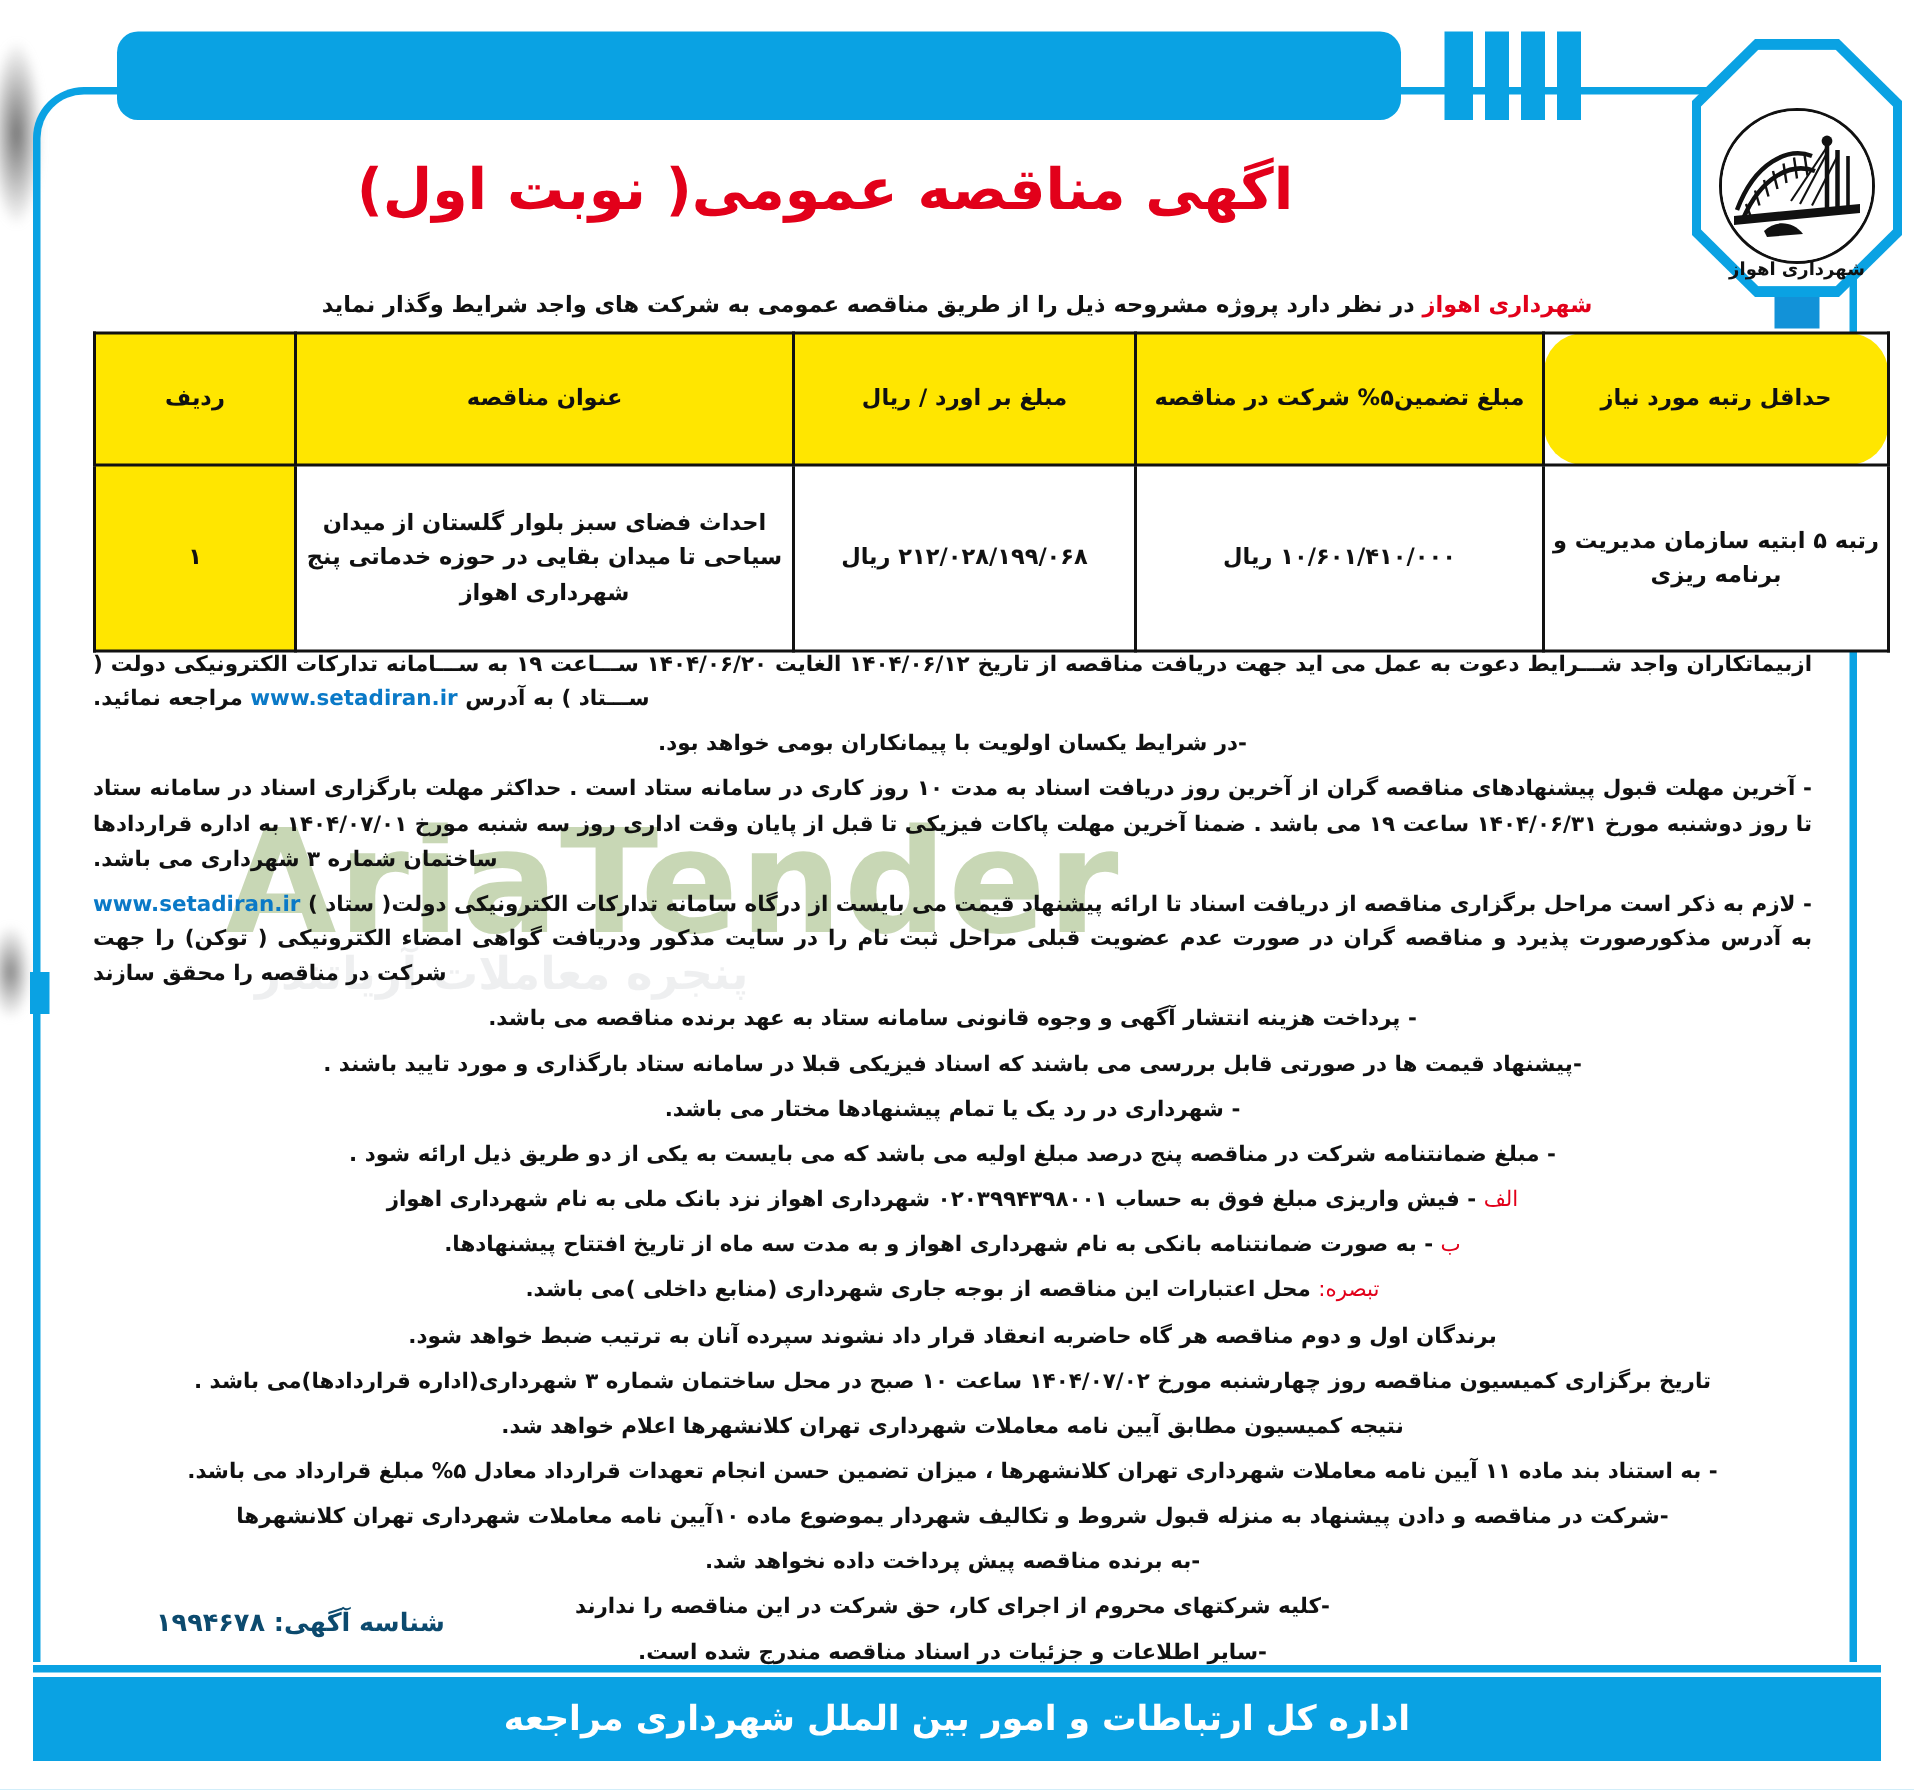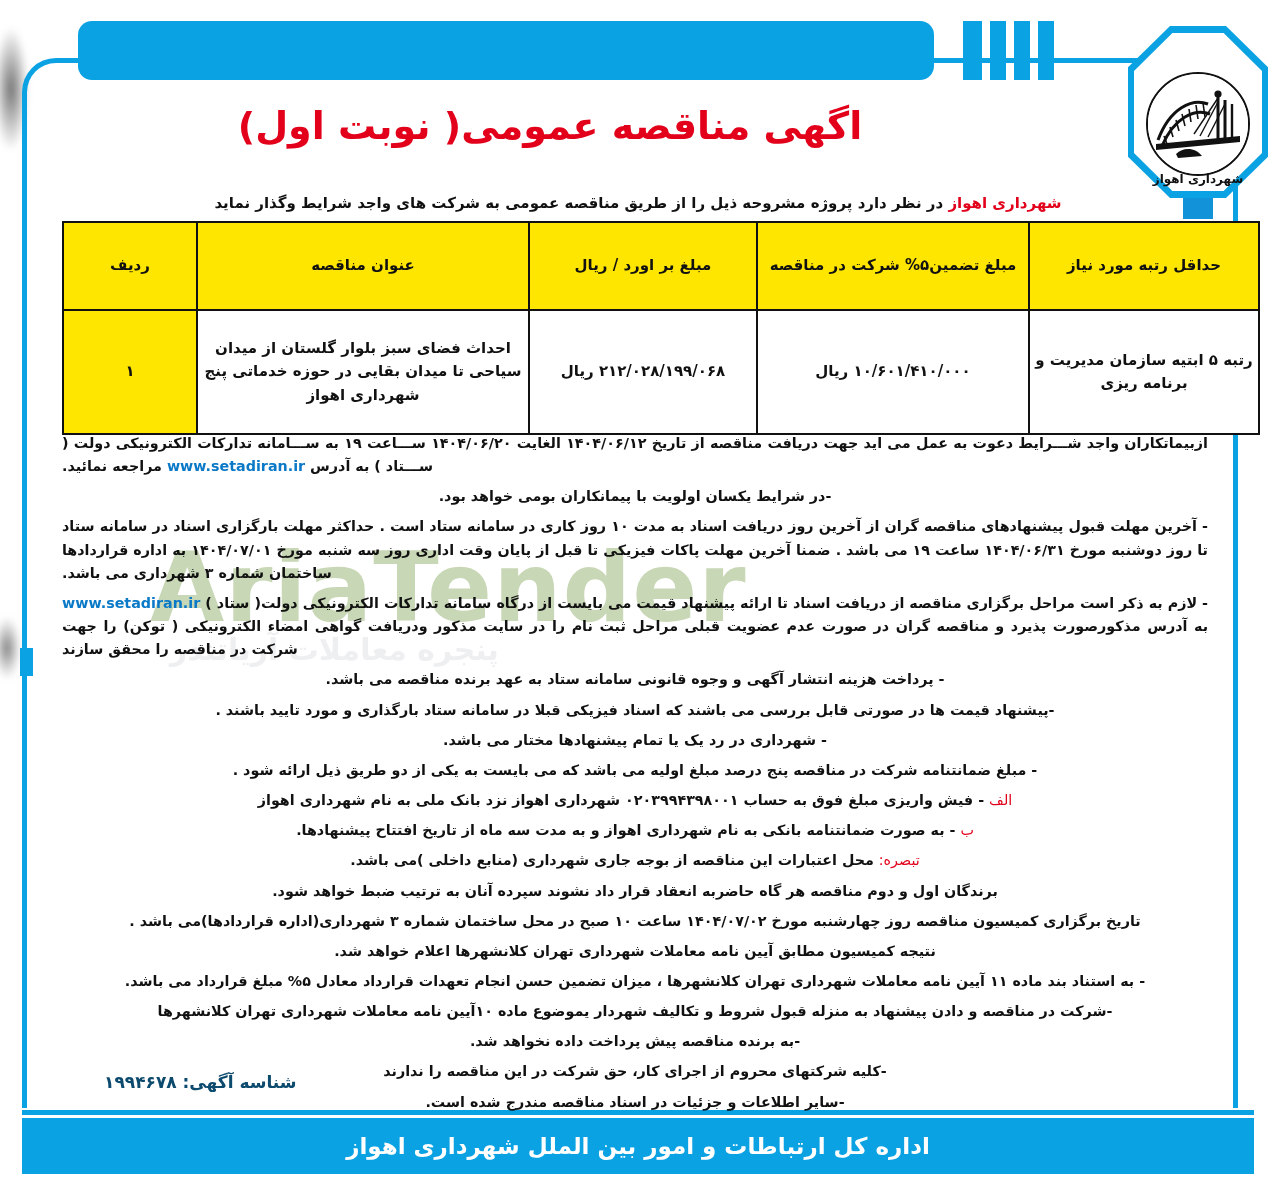--- a/index.html
+++ b/index.html
@@ -201,21 +201,21 @@
     height: 110px;
     font-weight: bold;
   }
   table.tender-table td.row-num {
     background: #ffe600;
   }
   .col-radif   { width: 124px; margin-top: 16px; }
   .col-onvan   { width: 322px; }
   .col-mablagh { width: 218px; }
   .col-tazmin  { width: 262px; }
-  .col-rotbe   { width: 220px; }
+  .col-rotbe   { width: 220px; border-radius: 27px; }
 
   
   .body-text {
     position: absolute;
     left: 62px;
     top: 432px;
     width: 1146px;
     direction: rtl;
     color: #111;
     font-size: 14.3px;
@@ -438,16 +438,16 @@
     <p class="p-center">-شرکت در مناقصه و دادن پیشنهاد به منزله قبول شروط و تکالیف شهردار یموضوع ماده ۱۰آیین نامه معاملات شهرداری تهران کلانشهرها</p>
     <p class="p-center">-به برنده مناقصه پیش پرداخت داده نخواهد شد.</p>
     <p class="p-center">-کلیه شرکتهای محروم از اجرای کار، حق شرکت در این مناقصه را ندارند</p>
     <p class="p-center">-سایر اطلاعات و جزئیات در اسناد مناقصه مندرج شده است.</p>
   </div>
 
   <div class="ad-id">شناسه آگهی: ۱۹۹۴۶۷۸</div>
 
   <div class="footer-strip"></div>
   <div class="footer-bar">
-    <span class="txt">اداره کل ارتباطات و امور بین الملل شهرداری اهواز</span>
+    <span class="txt">اداره کل ارتباطات و امور بین الملل شهرداری مراجعه</span>
   </div>
 
 </div>
 
 </body></html>

